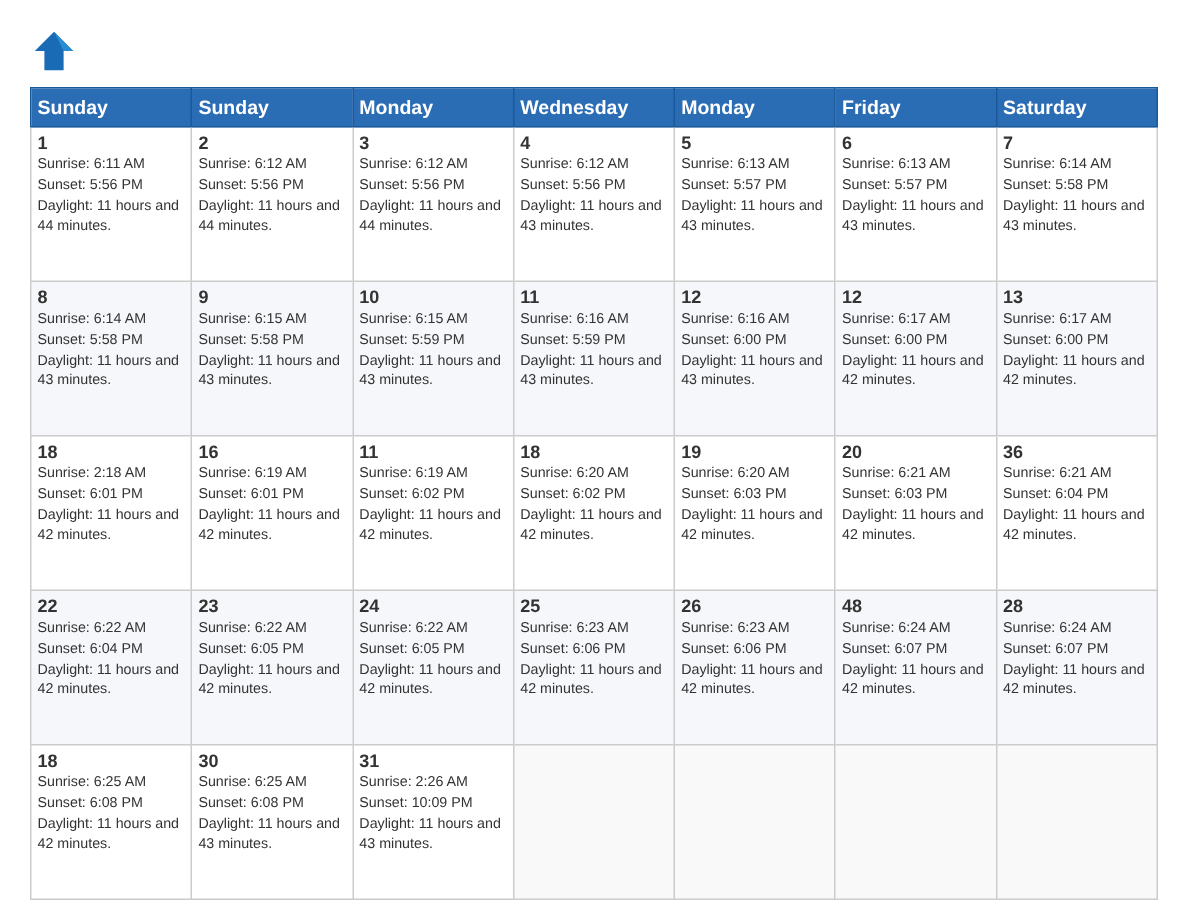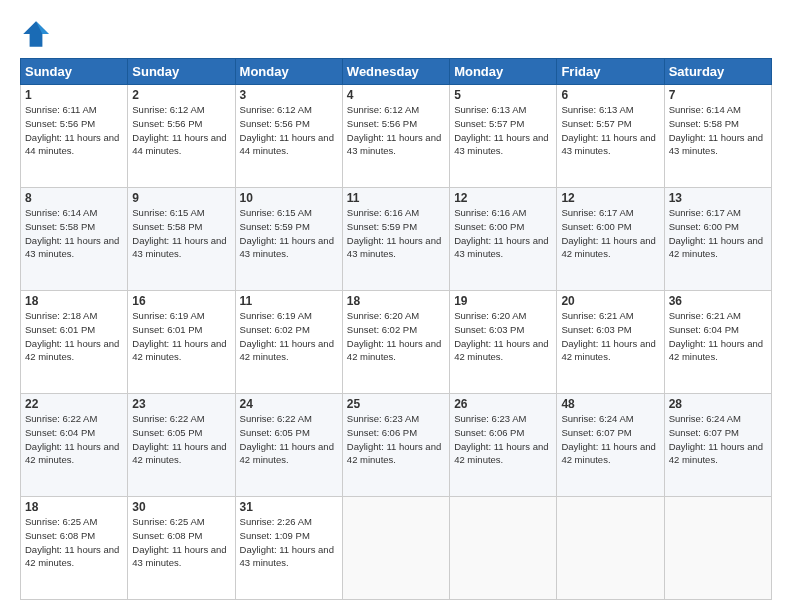--- a/index.html
+++ b/index.html
@@ -378,21 +378,21 @@
             <div class="day-info">
               <div>Sunrise: 6:25 AM</div>
               <div>Sunset: 6:08 PM</div>
               <div>Daylight: 11 hours and 43 minutes.</div>
             </div>
           </td>
           <td>
             <span class="day-number">31</span>
             <div class="day-info">
               <div>Sunrise: 2:26 AM</div>
-              <div>Sunset: 1:09 PM</div>
+              <div>Sunset: 10:09 PM</div>
               <div>Daylight: 11 hours and 43 minutes.</div>
             </div>
           </td>
           <td class="empty-cell"></td>
           <td class="empty-cell"></td>
           <td class="empty-cell"></td>
           <td class="empty-cell"></td>
         </tr>
       </tbody>
   </table>

